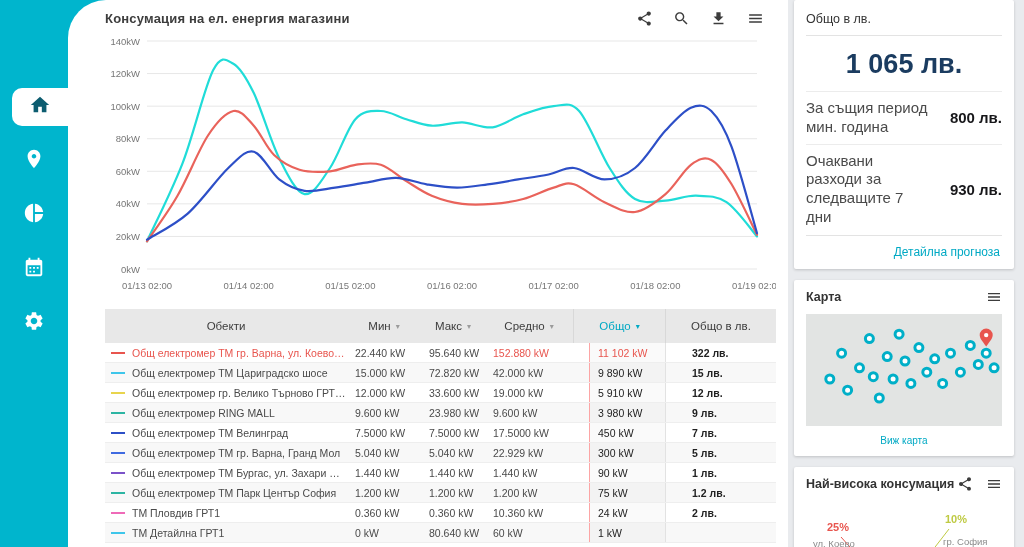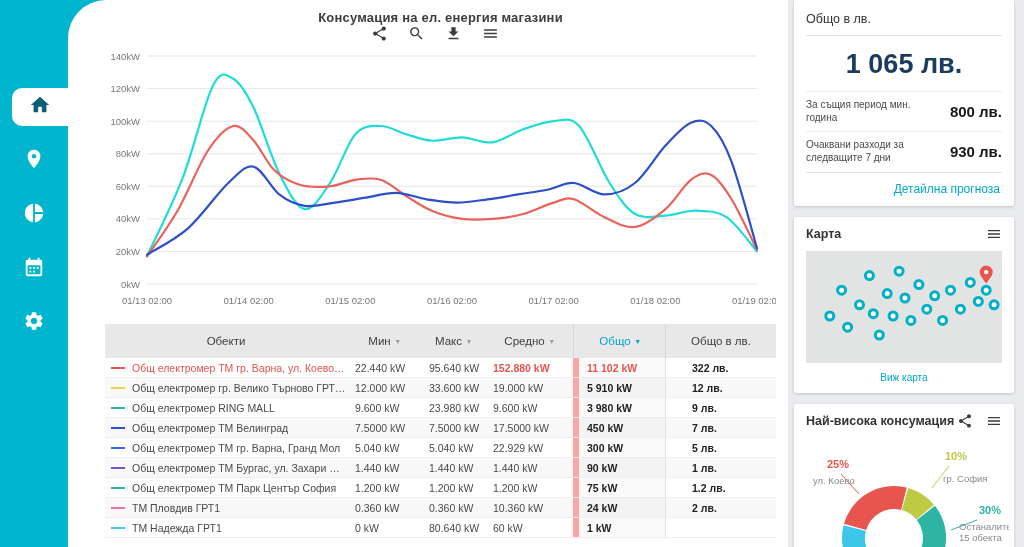--- a/index.html
+++ b/index.html
@@ -8,21 +8,21 @@
 
   
   .sidebar{width:68px;flex:none;display:flex;flex-direction:column;padding-top:88px;box-sizing:border-box;}
   .nav-item{height:38px;margin-bottom:16px;display:flex;align-items:center;justify-content:center;cursor:pointer;}
   .nav-item svg{width:22px;height:22px;fill:#fff;}
   .nav-item.active{background:#fff;margin-left:12px;border-radius:10px 0 0 10px;}
   .nav-item.active svg{fill:#0d5d70;}
 
   
   .main{width:720px;flex:none;background:#fff;border-radius:38px 0 0 0;padding:10px 12px 0 37px;box-sizing:border-box;}
-  .main-head{display:flex;align-items:center;margin-bottom:2px;flex-direction:column;}
+  .main-head{display:flex;align-items:center;margin-bottom:2px;}
   .main-head h1{font-size:13px;font-weight:600;color:#3d3d3d;margin:0;flex:1;letter-spacing:.2px;}
   .head-icons{display:flex;gap:20px;align-items:center;padding-right:12px;}
   .head-icons span{cursor:pointer;display:flex;}
   .head-icons svg{width:17px;height:17px;fill:#3c3c3c;}
 
   .chart{margin-top:2px;}
 
   
   .table{margin-top:4px;}
   .thead,.trow{display:grid;grid-template-columns:242px 74px 64px 88px 93px 110px;}
@@ -32,34 +32,34 @@
   .th.active{color:#00a9c4;}
   .th.active .caret{color:#00a9c4;}
   .col-borders{border-left:1px solid #d8d8d8;border-right:1px solid #d8d8d8;}
   .trow{height:19px;border-bottom:1px solid #eee;align-items:stretch;background:#fff;}
   .trow:nth-child(even){background:#f8f8f8;}
   .td{display:flex;align-items:center;font-size:10.5px;color:#4a4a4a;}
   .c-name{padding-left:6px;gap:7px;overflow:hidden;white-space:nowrap;}
   .dash{width:14px;height:2px;flex:none;}
   .nm{overflow:hidden;text-overflow:ellipsis;}
   .c-num{padding-left:8px;white-space:nowrap;}
-  .c-total-cell{border-left:6px solid #fca5a5;border-right:1px solid #e2e2e2;background:rgba(0,0,0,.02);font-weight:700;color:#222;}
+  .c-total-cell{border-left:1px solid #fca5a5;border-right:1px solid #e2e2e2;background:rgba(0,0,0,.02);font-weight:400;color:#222;margin-left:16px;}
   .c-lv{padding-left:26px;font-weight:700;color:#222;}
   .hl .nm{color:#e8554e;}
-  .hl .c-avg{color:#e8554e;font-weight:700;}
+  .hl .c-avg{color:#e8554e;font-weight:400;}
   .hl .c-total-cell{color:#e8554e;}
 
   
   .right{width:236px;flex:none;background:#e9ebee;padding:0 10px 0 6px;box-sizing:border-box;display:flex;flex-direction:column;gap:11px;}
   .card{background:#fff;box-shadow:0 1px 3px rgba(0,0,0,.18);border-radius:2px;}
   .card1{padding:12px 12px 6px;}
   .card-title{font-size:12.5px;color:#333;padding-bottom:9px;border-bottom:1px solid #e3e3e3;}
   .big-total{text-align:center;font-size:27px;font-weight:700;color:#1b3c60;padding:13px 0 11px;}
   .sum-row{display:flex;justify-content:space-between;align-items:center;padding:7px 0;border-top:1px solid #ececec;}
-  .sum-label{font-size:10px;color:#4a4a4a;width:126px;line-height:1.25;}
+  .sum-label{font-size:15px;color:#4a4a4a;width:126px;line-height:1.25;}
   .sum-value{font-size:15px;font-weight:700;color:#17171a;}
   .card-link{border-top:1px solid #e3e3e3;margin-top:1px;padding:9px 2px 4px;text-align:right;font-size:12px;color:#00a9c4;cursor:pointer;}
   .card-head{display:flex;align-items:center;justify-content:space-between;padding:9px 12px;}
   .card-title2{font-size:12.5px;color:#333;font-weight:600;}
   .card-head svg{width:16px;height:16px;fill:#3c3c3c;}
   .head-ics{display:flex;gap:13px;}
   .head-ics span{display:flex;cursor:pointer;}
   .map{height:112px;margin:0 12px;background:#e2e4e3;position:relative;}
   .map-link{text-align:center;font-size:10px;color:#00a9c4;padding:9px 0 10px;cursor:pointer;}
   #donut{display:flex;justify-content:center;}
@@ -185,20 +185,31 @@
               <span class="nm">Общ електромер ТМ гр. Варна, ул. Коево № 2</span>
             </div>
             <div class="td c-num">22.440 kW</div>
             <div class="td c-num">95.640 kW</div>
             <div class="td c-num c-avg">152.880 kW</div>
             <div class="td c-num c-total-cell">11 102 kW</div>
             <div class="td c-lv">322 лв.</div>
           </div>
           <div class="trow">
             <div class="td c-name">
+              <span class="dash" style="background:#3ec6ea"></span>
+              <span class="nm">Общ електромер ТМ Цариградско шосе</span>
+            </div>
+            <div class="td c-num">15.000 kW</div>
+            <div class="td c-num">72.820 kW</div>
+            <div class="td c-num c-avg">42.000 kW</div>
+            <div class="td c-num c-total-cell">9 890 kW</div>
+            <div class="td c-lv">15 лв.</div>
+          </div>
+          <div class="trow">
+            <div class="td c-name">
               <span class="dash" style="background:#e8d44d"></span>
               <span class="nm">Общ електромер гр. Велико Търново ГРТ Резервно</span>
             </div>
             <div class="td c-num">12.000 kW</div>
             <div class="td c-num">33.600 kW</div>
             <div class="td c-num c-avg">19.000 kW</div>
             <div class="td c-num c-total-cell">5 910 kW</div>
             <div class="td c-lv">12 лв.</div>
           </div>
           <div class="trow">
@@ -263,21 +274,21 @@
             </div>
             <div class="td c-num">0.360 kW</div>
             <div class="td c-num">0.360 kW</div>
             <div class="td c-num c-avg">10.360 kW</div>
             <div class="td c-num c-total-cell">24 kW</div>
             <div class="td c-lv">2 лв.</div>
           </div>
           <div class="trow">
             <div class="td c-name">
               <span class="dash" style="background:#3ec6ea"></span>
-              <span class="nm">ТМ Надежда ГРТ1</span>
+              <span class="nm">ТМ Детайлна ГРТ1</span>
             </div>
             <div class="td c-num">0 kW</div>
             <div class="td c-num">80.640 kW</div>
             <div class="td c-num c-avg">60 kW</div>
             <div class="td c-num c-total-cell">1 kW</div>
             <div class="td c-lv"></div>
           </div>
         </div>
     </div>
   </main>

